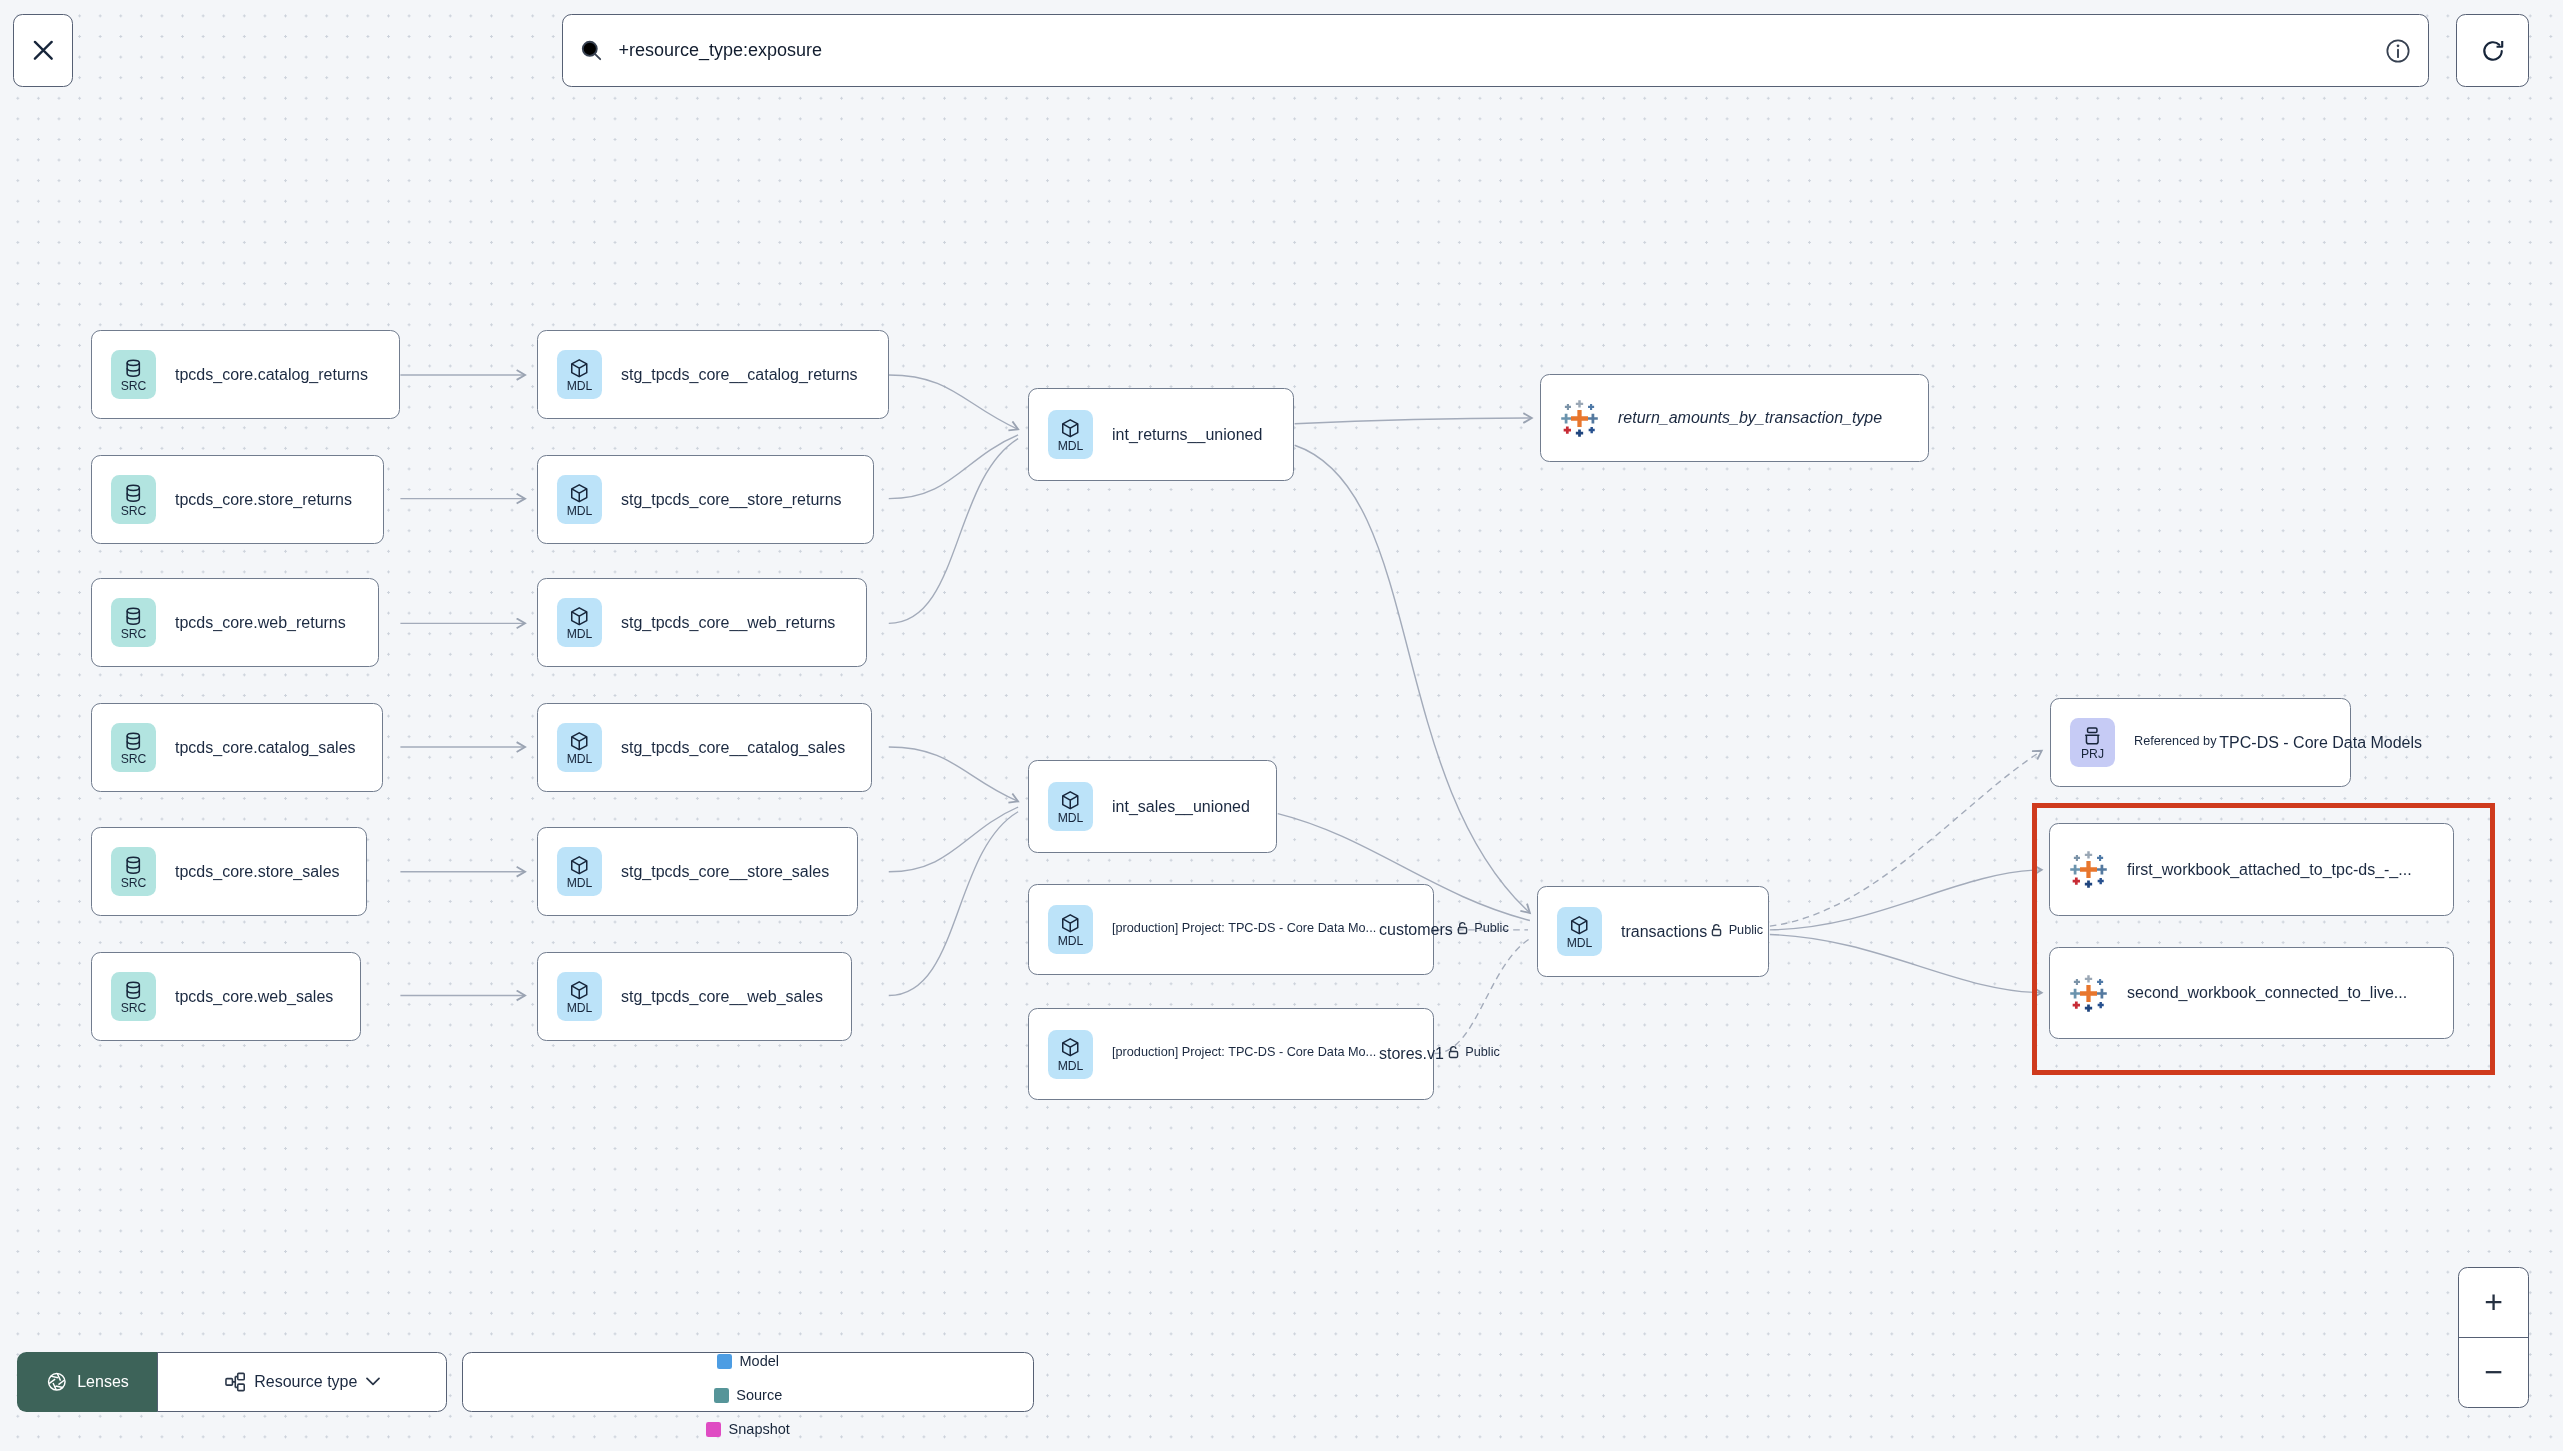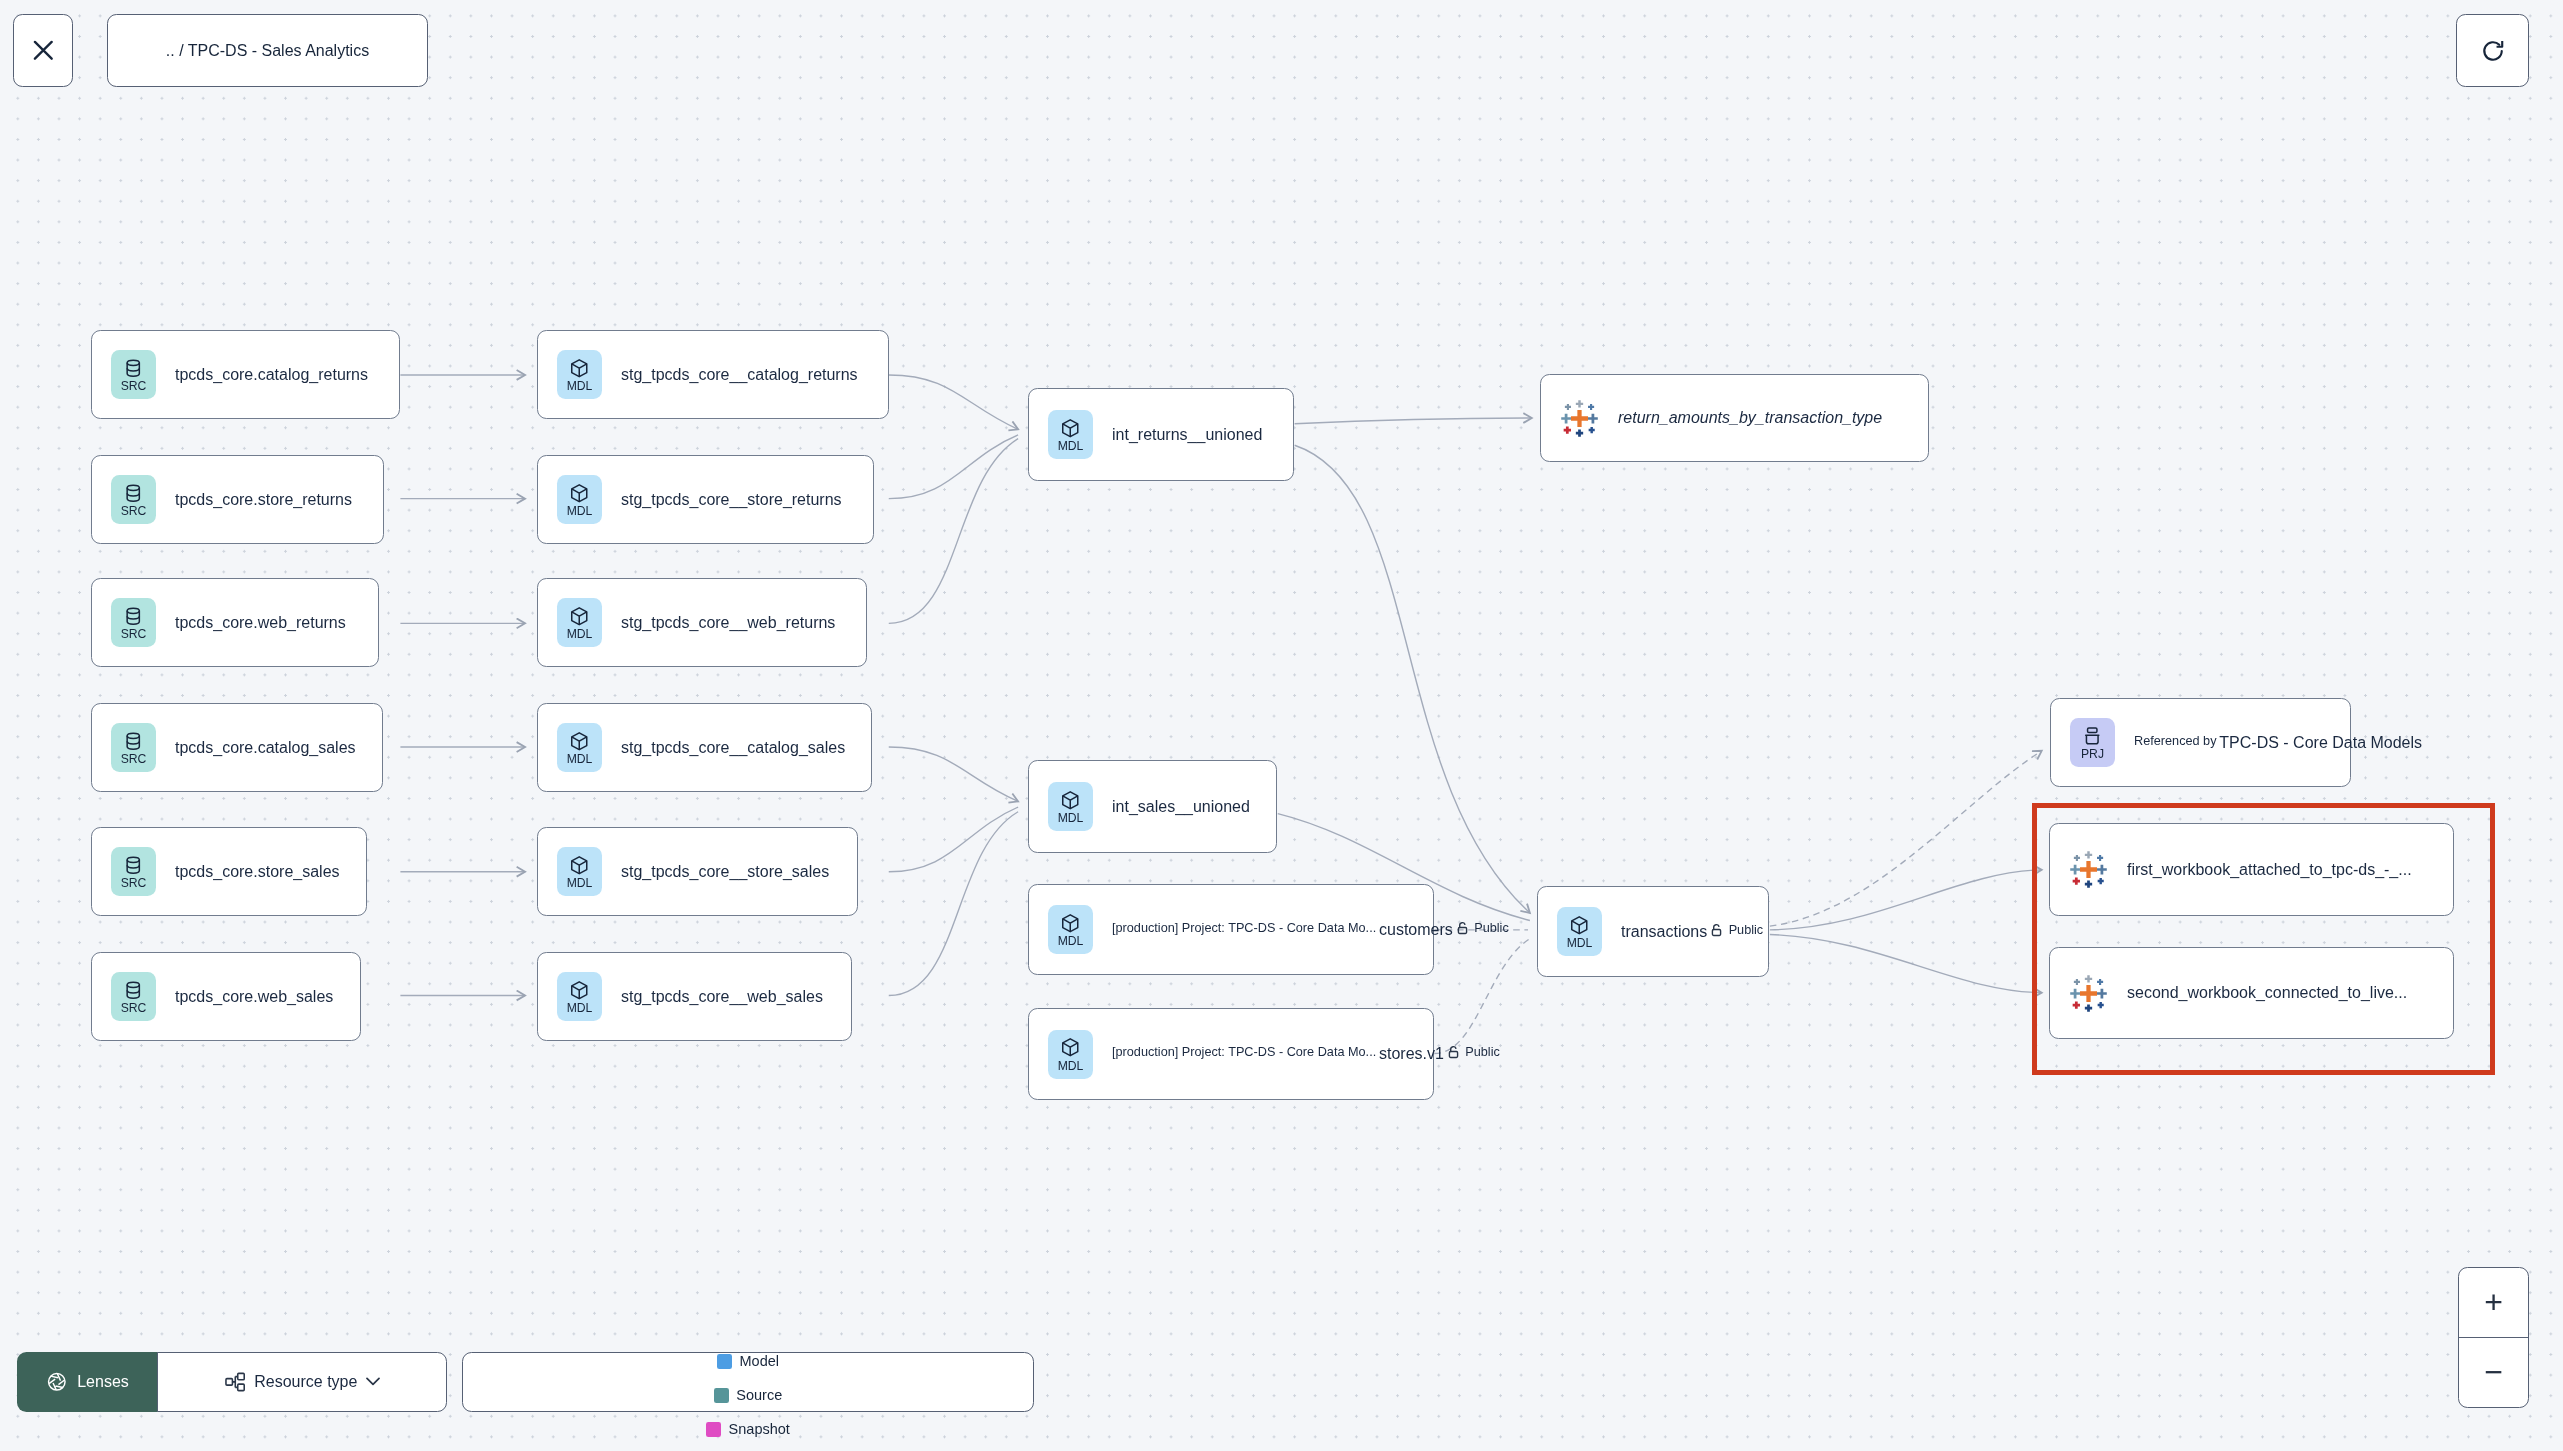--- a/index.html
+++ b/index.html
@@ -110,24 +110,33 @@
   </svg>
 
   <div class="highlight-box" style="left: 2032px; top: 803px; width: 463px; height: 272px; border-color: rgb(207, 58, 29);"></div>
 
   <div class="tb-btn" style="left:13px;top:14px;width:60px;height:73px;">
     <svg width="20.6" height="20.6" viewBox="0 0 16 16">
       <path d="M1.5 1.5l13 13M14.5 1.5l-13 13" stroke="#17253a" stroke-width="1.8" stroke-linecap="round"></path>
     </svg>
   </div>
 
-  <div class="breadcrumb" style="left:107px;top:14px;width:321px;height:73px;">
-    <span>.. / TPC-DS - Sales Analytics</span>
-  </div>
-
+
+  <div class="searchbar" style="left:562px;top:14px;width:1867px;height:73px;">
+    <svg width="23.4" height="23.4" viewBox="0 0 22 22">
+      <circle cx="9.2" cy="9.2" r="6.6" stroke="#374151" stroke-width="1.7"></circle>
+      <path d="M14.2 14.2L19 19" stroke="#374151" stroke-width="1.7" stroke-linecap="round"></path>
+    </svg>
+    <input type="text" value="+resource_type:exposure" style="">
+    <svg width="26" height="26" viewBox="0 0 22 22" style="cursor:pointer;">
+      <circle cx="11" cy="11" r="9" stroke="#374151" stroke-width="1.5" fill="none"></circle>
+      <path d="M11 10v6.2" stroke="#374151" stroke-width="1.6" stroke-linecap="round"></path>
+      <circle cx="11" cy="6.6" r="1.15" fill="#374151"></circle>
+    </svg>
+  </div>
 
   <div class="tb-btn" style="left:2456px;top:14px;width:73px;height:73px;">
     <svg width="26" height="26" viewBox="0 0 22 22">
       <path d="M18.4 11a7.4 7.4 0 1 1-2.1-5.2" stroke="#17253a" stroke-width="1.8" fill="none" stroke-linecap="round"></path>
       <path d="M18.8 2.6v4.8h-4.8" stroke="#17253a" stroke-width="1.8" fill="none" stroke-linejoin="round"></path>
     </svg>
   </div>
 
   <div class="node" style="left:91px;top:330px;width:309px;height:89px;">
     <span class="chip src">

